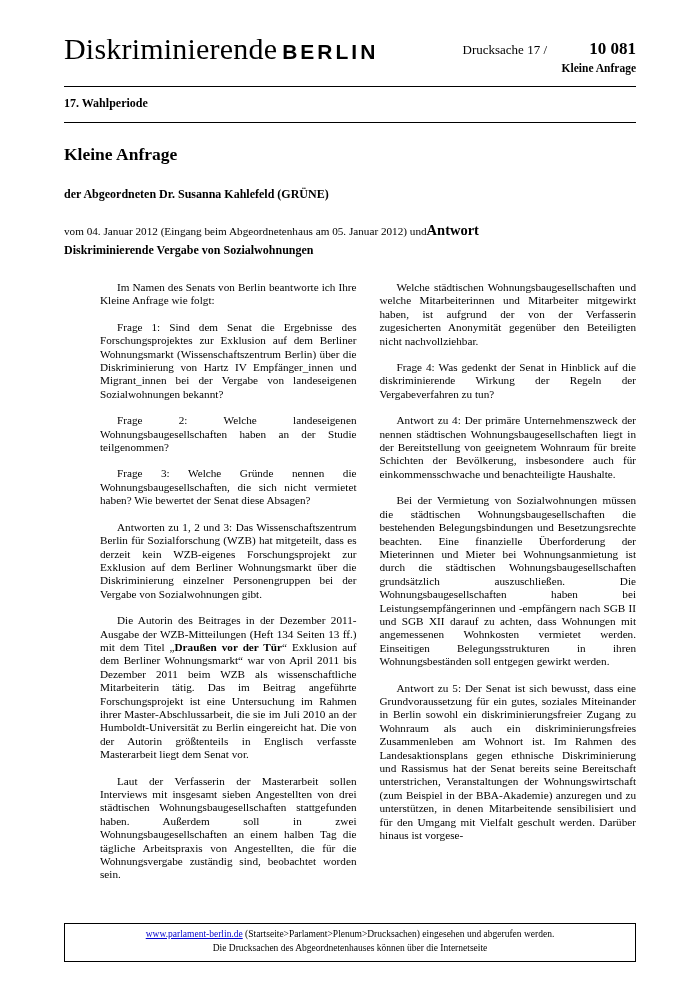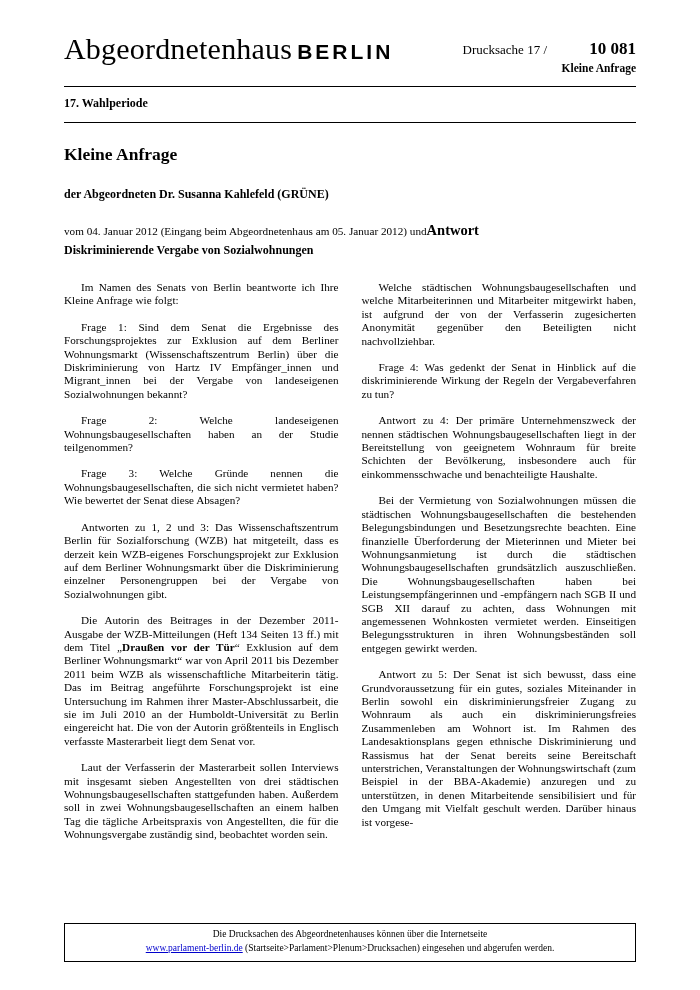--- a/index.html
+++ b/index.html
@@ -21,36 +21,36 @@
   .rule-1 { margin-top:12px; }
   .wahlperiode { font-size:12px; font-weight:bold; padding:9px 0 11px; }
 
   .title-block { margin-top:21px; }
   .page-title { font-size:17.5px; font-weight:bold; font-family:"Liberation Serif", serif; }
   .author-line { font-size:12px; font-weight:bold; margin-top:22px; }
   .date-line { font-size:11.2px; margin-top:20px; }
   .answer-label { font-size:14.5px; font-weight:bold; }
   .subject-line { font-size:12px; font-weight:bold; margin-top:4px; }
 
-  .columns { display:flex; gap:23px; margin-top:23px; }
+  .columns { display:flex; gap:23px; margin-top:23px;margin-left:36px; }
   .col { flex:1; font-size:11.2px; line-height:13.4px; text-align:justify; hyphens:auto; }
   .col p { text-indent:17px; margin-bottom:13px; }
   .col p:last-child { margin-bottom:0; }
 
   .footer-box { position:absolute; left:64px; right:64px; bottom:28px; border:1px solid #000; text-align:center; font-size:9.5px; line-height:1.45; padding:4px 10px 5px; }
   .footer-link { color:#0000cc; text-decoration:underline; cursor:pointer; }
 </style>
 </head>
 <body>
 
 <div class="page">
 
   <div class="header-row">
     <div class="brand">
-      <span class="brand-name">Abgeordnetenhaus</span>
+      <span class="brand-name">Diskriminierende</span>
       <span class="brand-city">BERLIN</span>
     </div>
     <div class="doc-ref">
       <div class="drucksache-line">
         <span>Drucksache 17 /</span>
         <span class="num">10 081</span>
       </div>
       <div class="doc-type">Kleine Anfrage</div>
     </div>
   </div>
@@ -81,19 +81,19 @@
     <div class="col">
       <p>Welche städtischen Wohnungsbaugesellschaften und welche Mitarbeiterinnen und Mitarbeiter mitgewirkt haben, ist aufgrund der von der Verfasserin zugesicherten Anonymität gegenüber den Beteiligten nicht nachvollziehbar.</p>
       <p>Frage 4: Was gedenkt der Senat in Hinblick auf die diskriminierende Wirkung der Regeln der Vergabeverfahren zu tun?</p>
       <p>Antwort zu 4: Der primäre Unternehmenszweck der nennen städtischen Wohnungsbaugesellschaften liegt in der Bereitstellung von geeignetem Wohnraum für breite Schichten der Bevölkerung, insbesondere auch für einkommensschwache und benachteiligte Haushalte.</p>
       <p>Bei der Vermietung von Sozialwohnungen müssen die städtischen Wohnungsbaugesellschaften die bestehenden Belegungsbindungen und Besetzungsrechte beachten. Eine finanzielle Überforderung der Mieterinnen und Mieter bei Wohnungsanmietung ist durch die städtischen Wohnungsbaugesellschaften grundsätzlich auszuschließen. Die Wohnungsbaugesellschaften haben bei Leistungsempfängerinnen und -empfängern nach SGB II und SGB XII darauf zu achten, dass Wohnungen mit angemessenen Wohnkosten vermietet werden. Einseitigen Belegungsstrukturen in ihren Wohnungsbeständen soll entgegen gewirkt werden.</p>
       <p>Antwort zu 5: Der Senat ist sich bewusst, dass eine Grundvoraussetzung für ein gutes, soziales Miteinander in Berlin sowohl ein diskriminierungsfreier Zugang zu Wohnraum als auch ein diskriminierungsfreies Zusammenleben am Wohnort ist. Im Rahmen des Landesaktionsplans gegen ethnische Diskriminierung und Rassismus hat der Senat bereits seine Bereitschaft unterstrichen, Veranstaltungen der Wohnungswirtschaft (zum Beispiel in der BBA-Akademie) anzuregen und zu unterstützen, in denen Mitarbeitende sensibilisiert und für den Umgang mit Vielfalt geschult werden. Darüber hinaus ist vorgese-</p>
     </div>
   </div>
 
   <div class="footer-box">
-    <div>Die Drucksachen des Abgeordnetenhauses können über die Internetseite</div>
     <div>
       <a class="footer-link">www.parlament-berlin.de</a><span> (Startseite&gt;Parlament&gt;Plenum&gt;Drucksachen) eingesehen und abgerufen werden.</span>
     </div>
+    <div>Die Drucksachen des Abgeordnetenhauses können über die Internetseite</div>
   </div>
 
 </div>
 
 </body></html>

